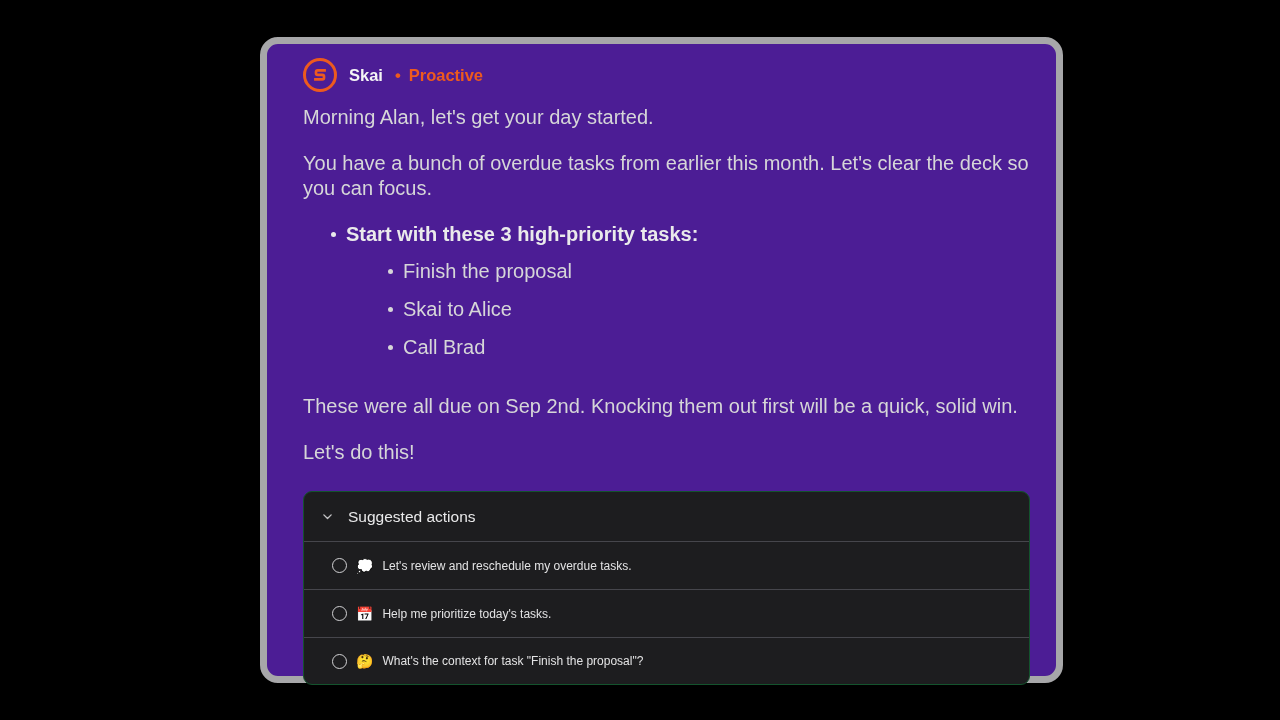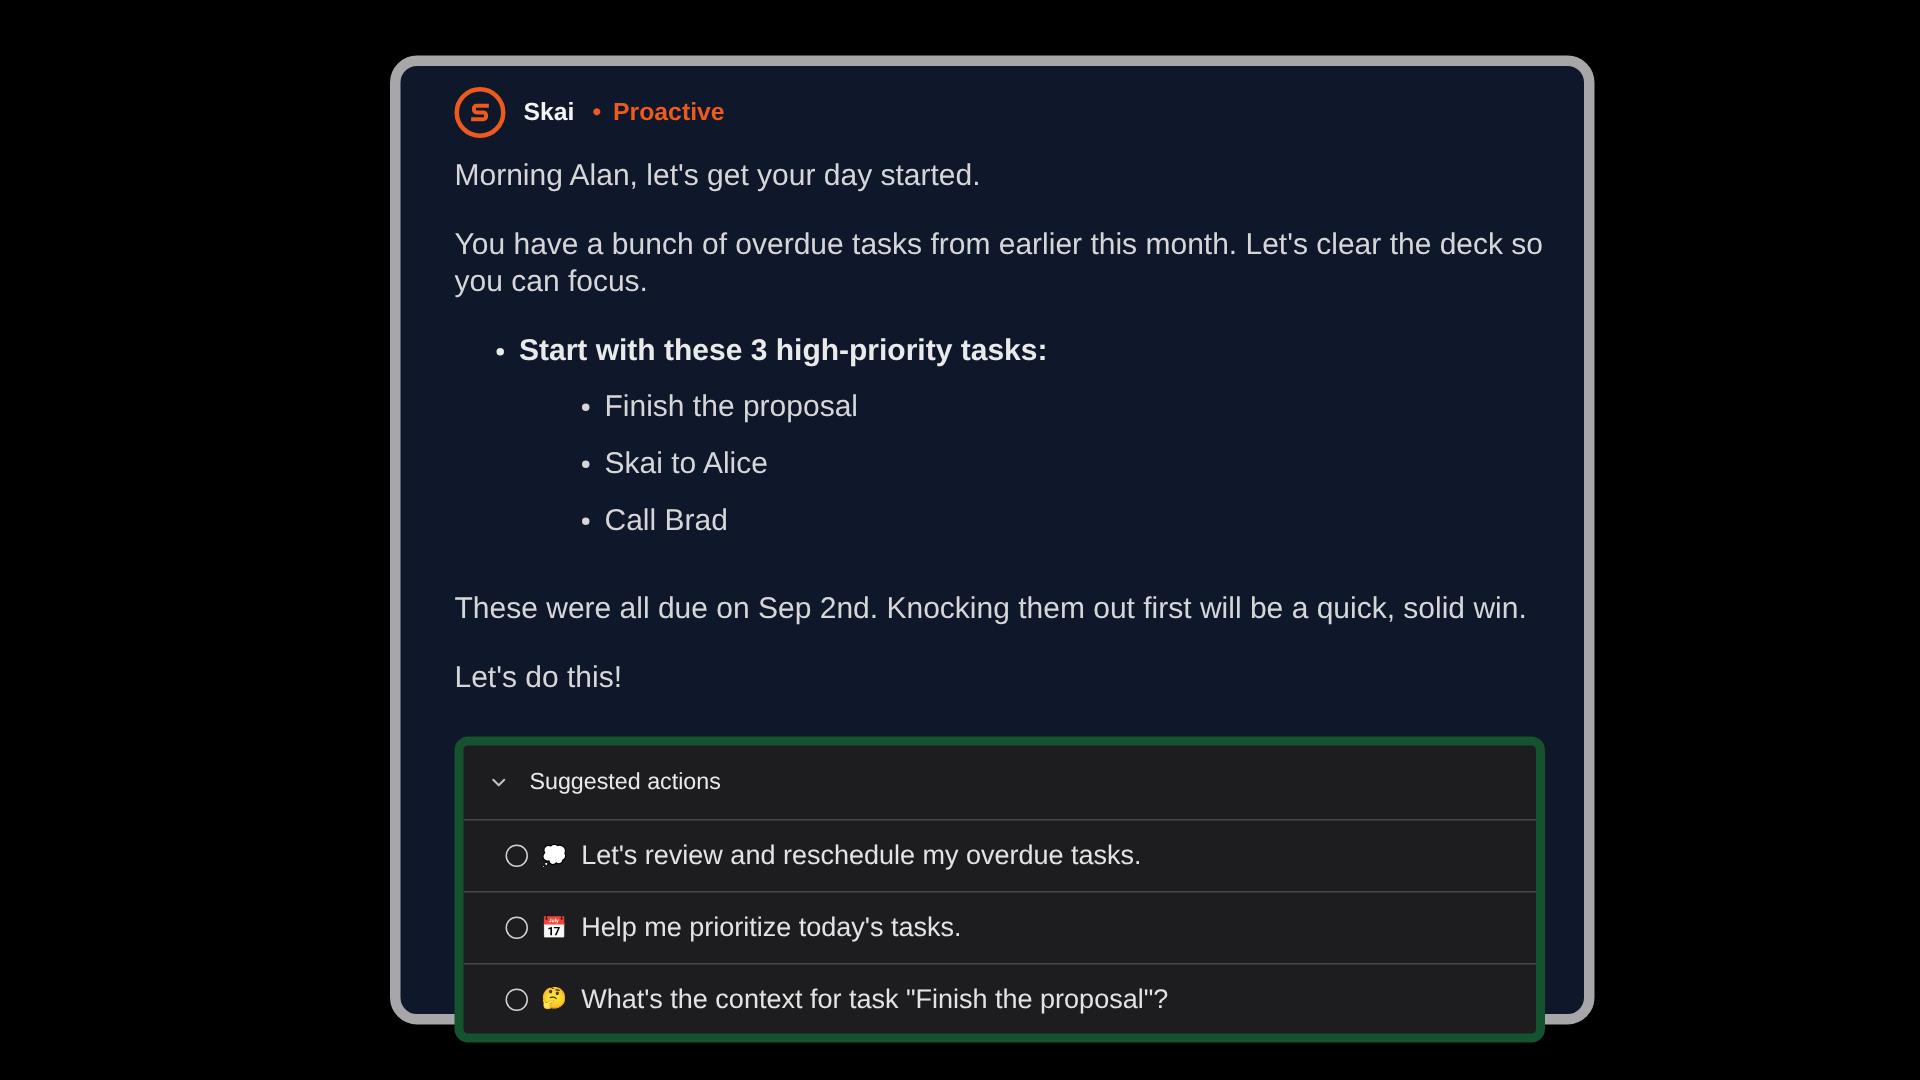--- a/index.html
+++ b/index.html
@@ -1,21 +1,21 @@
 <!DOCTYPE html>
 <html><head>
 <meta charset="utf-8">
 <style>
   * { margin:0; padding:0; box-sizing:border-box; }
   html,body { width:1280px; height:720px; background:#000; overflow:hidden;
     font-family:"Liberation Sans","DejaVu Sans",sans-serif; }
 
   .window {
     position:absolute; left:260px; top:37px; width:803px; height:646px;
-    background:#0f172a; border:7px solid #a7a7a9; border-radius:18px;
+    background:#4c1d95; border:7px solid #a7a7a9; border-radius:18px;
     box-shadow:0 6px 24px rgba(0,0,0,0.55);
   }
   .content { padding:14px 26px 16px 36px; height:100%; }
 
   
   .brand-row { display:flex; align-items:center; gap:12px; margin-bottom:13px; }
   .logo {
     width:34px; height:34px; border:3px solid #ed5a1e; border-radius:50%;
     display:flex; align-items:center; justify-content:center; flex:0 0 auto;
   }
@@ -35,41 +35,41 @@
   }
   .msg li.bold-item { font-weight:bold; color:#eaeaeb; }
   .msg li.bold-item::before { background:#eaeaeb; }
   .msg ul.lvl2 li { margin-bottom:13px; font-weight:normal; color:#d6d6d8; }
   .msg ul.lvl2 li::before { background:#d6d6d8; }
   .msg ul.lvl2 li:last-child { margin-bottom:0; }
   .msg p.tight { margin-bottom:21px; }
 
   
   .suggest-box {
-    margin-top:26px; border:6px solid #14532d; border-radius:9px;
+    margin-top:26px; border:1px solid #14532d; border-radius:9px;
     background:#1d1d1f; overflow:hidden; width:100%;
   }
   .suggest-header {
     display:flex; align-items:center; gap:14px; height:49px; padding:0 16px;
     cursor:pointer;
   }
   .suggest-title { color:#e9e9ea; font-size:15.5px; font-weight:500; }
   .chevron { width:14px; height:14px; display:flex; align-items:center; justify-content:center; }
   .option-row {
     display:flex; align-items:center; gap:9px; height:48px; padding:0 16px 0 28px;
     border-top:1px solid #46464c; cursor:pointer;
   }
   .option-row:last-child { height:47px; }
   .radio {
     width:15px; height:15px; border:1.6px solid #d2d2d4; border-radius:50%;
     flex:0 0 auto; background:transparent;
   }
   .opt-emoji { font-size:14px; line-height:1; flex:0 0 auto;
     font-family:"DejaVu Sans",sans-serif; }
-  .opt-label { color:#e3e3e4; font-size:18px; }
+  .opt-label { color:#e3e3e4; font-size:12px; }
 </style>
 </head>
 <body>
 
 <div class="window">
   <div class="content">
 
     <div class="brand-row">
       <div class="logo">
         <svg width="20" height="20" viewBox="0 0 24 24" fill="none">

